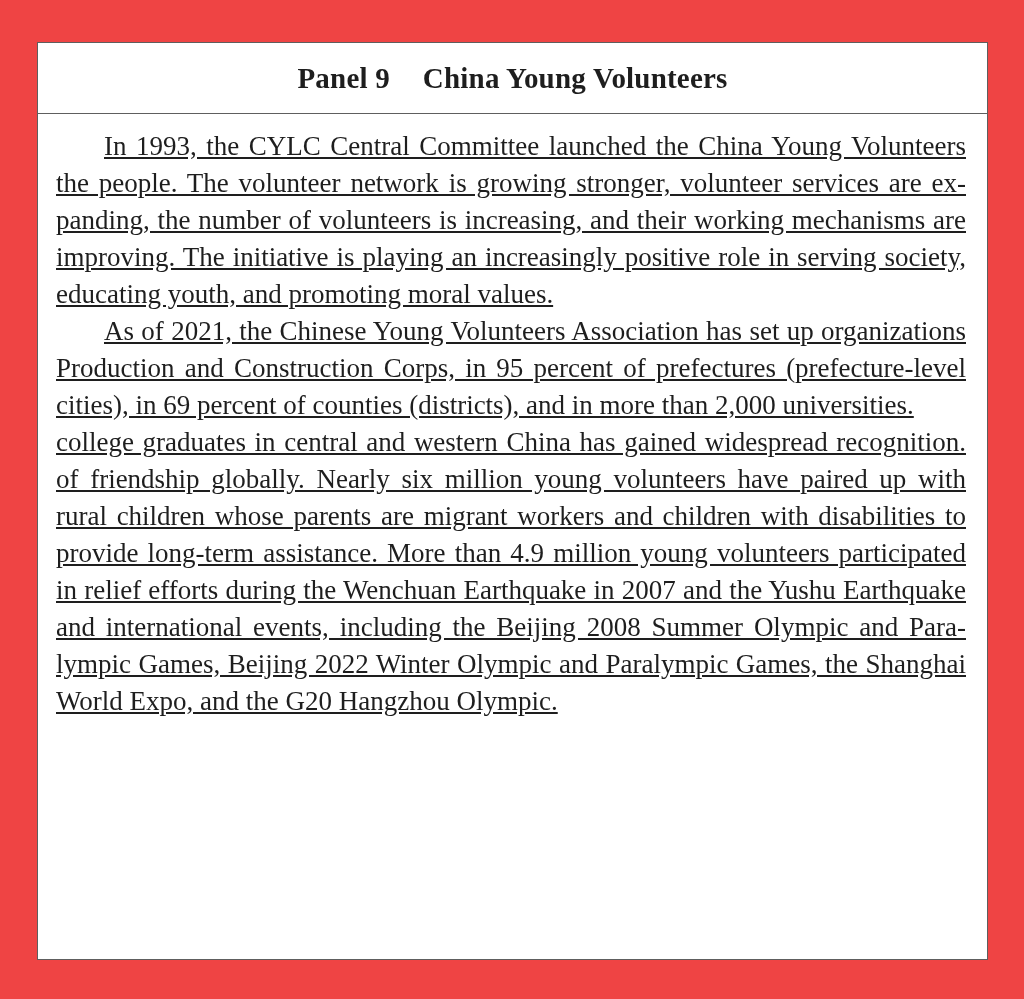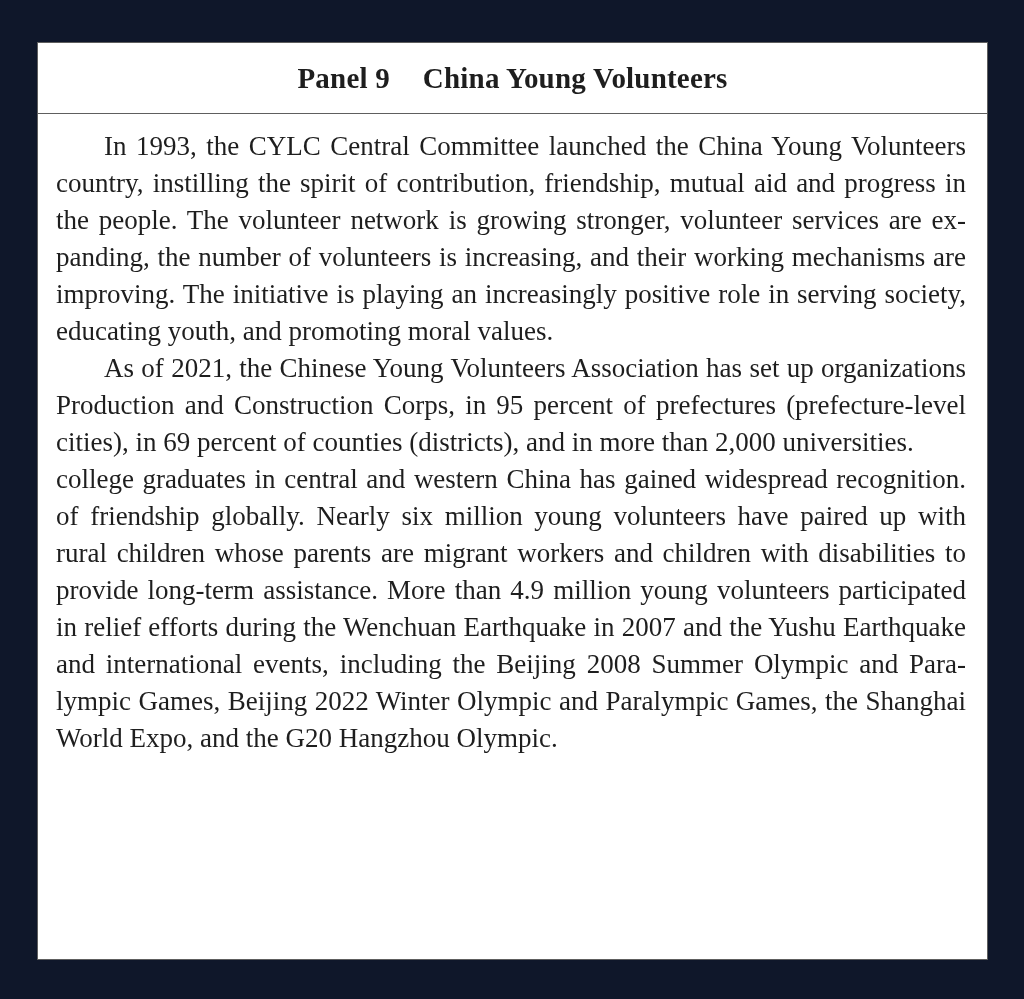--- a/index.html
+++ b/index.html
@@ -4,21 +4,21 @@
 <style>
   html, body {
     margin: 0;
     padding: 0;
     background: #ffffff;
   }
   .page {
     position: relative;
     width: 1024px;
     height: 999px;
-    background: #0f172a;
+    background: #ef4444;
     font-family: "Liberation Serif", "DejaVu Serif", serif;
     color: #1e1e1e;
     overflow: hidden;
   }
   .panel {
     position: absolute;
     left: 37px;
     top: 42px;
     width: 951px;
     height: 918px;
@@ -37,20 +37,21 @@
     font-size: 29px;
     letter-spacing: 0.2px;
   }
   .panel-header .panel-label {
     margin-right: 33px;
   }
   .panel-body {
     padding: 14px 21px 0 18px;
     font-size: 27px;
     line-height: 37px;
+    text-decoration: underline;
   }
   .paragraph {
     margin: 0;
   }
   .line {
     text-align: justify;
     text-align-last: justify;
     -moz-text-align-last: justify;
     height: 37px;
     overflow: hidden;
@@ -68,21 +69,20 @@
 
 <div class="page">
   <div class="panel">
     <div class="panel-header">
       <span class="panel-label">Panel 9</span>
       <span class="panel-title">China Young Volunteers</span>
     </div>
     <div class="panel-body">
         <div class="paragraph">
           <div class="line first">In 1993, the CYLC Central Committee launched the China Young Volunteers</div>
-          <div class="line">country, instilling the spirit of contribution, friendship, mutual aid and progress in</div>
           <div class="line">the people. The volunteer network is growing stronger, volunteer services are ex-</div>
           <div class="line">panding, the number of volunteers is increasing, and their working mechanisms are</div>
           <div class="line">improving. The initiative is playing an increasingly positive role in serving society,</div>
           <div class="line last">educating youth, and promoting moral values.</div>
         </div>
         <div class="paragraph">
           <div class="line first">As of 2021, the Chinese Young Volunteers Association has set up organizations</div>
           <div class="line">Production and Construction Corps, in 95 percent of prefectures (prefecture-level</div>
           <div class="line last">cities), in 69 percent of counties (districts), and in more than 2,000 universities.</div>
         </div>

